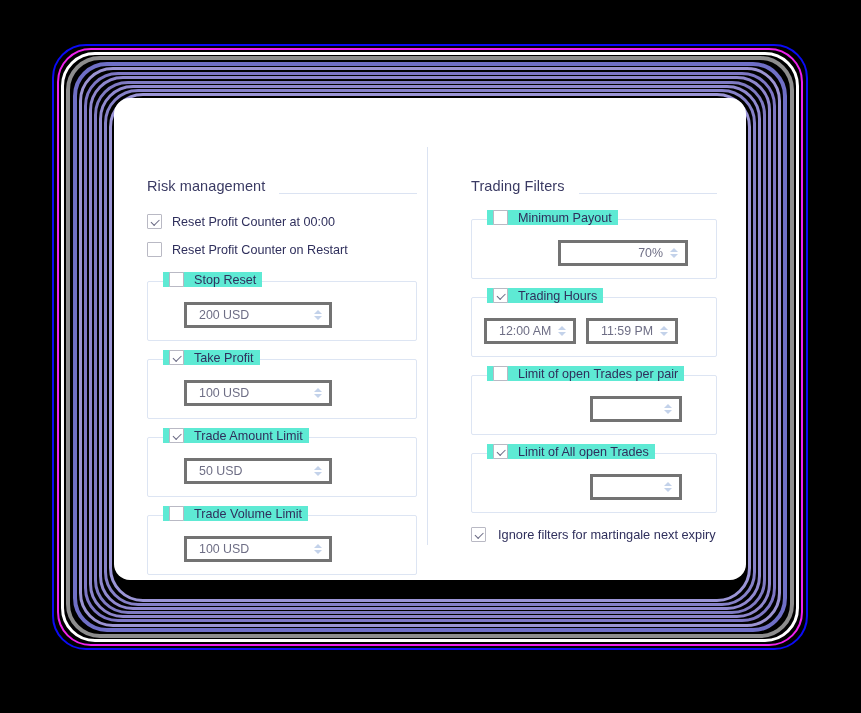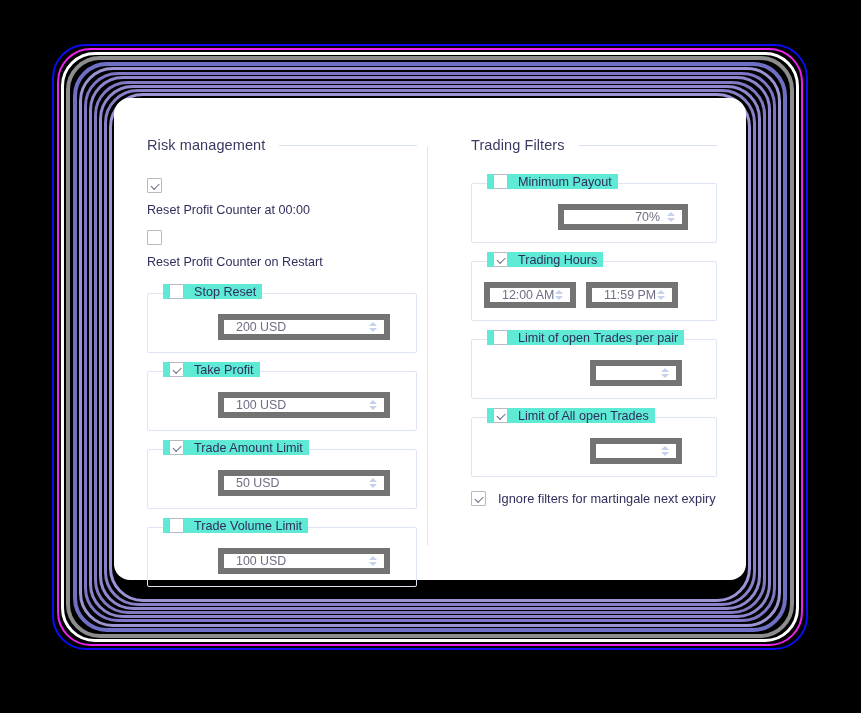--- a/index.html
+++ b/index.html
@@ -23,37 +23,38 @@
     width: 632px; height: 482px;
     background: #ffffff;
     border-radius: 16px;
   }
 
   
   .col-left  { position: absolute; left: 147px; top: 132px; width: 270px; }
   .col-right { position: absolute; left: 471px; top: 132px; width: 246px; }
 
   .section-head {
-    display: flex; align-items: center; gap: 14px;
+    display: flex; align-items: flex-end; gap: 14px;
     height: 26px;
+    margin-top: 36px;
   }
   .section-title {
     font-size: 14.5px; color: #3a3a63; white-space: nowrap;
     letter-spacing: .1px;
   }
   .head-rule { flex: 1 1 auto; height: 1px; background: #dbe3f2; }
 
   
   .divider {
     position: absolute; left: 427px; top: 147px;
     width: 1px; height: 398px; background: #dbe3f2;
   }
 
   
-  .cb-row { display: flex; align-items: flex-start; gap: 10px; flex-direction: column; }
+  .cb-row { display: flex; align-items: flex-end; gap: 10px; }
   .cbox {
     width: 15px; height: 15px; flex: 0 0 15px;
     border: 1px solid #b9b9c4; background: #fff;
     position: relative; border-radius: 1px;
   }
   .cbox.checked::after {
     content: "";
     position: absolute; left: 3px; top: 4px;
     width: 7px; height: 3.5px;
     border-left: 1.2px solid #6b6b85;
@@ -74,28 +75,28 @@
     position: absolute; top: -9px; left: 16px;
     display: flex; align-items: center; gap: 10px;
     background: #5eead4; padding: 0 6px;
   }
   .gbox-legend .cb-label { font-size: 12.6px; }
 
   
   .spin-row { display: flex; gap: 10px; align-items: center; }
   .spin {
     position: relative;
-    border: 6px solid #737373;
+    border: 3px solid #737373;
     background: #ffffff;
     height: 26px;
     display: flex; align-items: center;
     padding: 0 22px 0 12px;
     font-size: 12.4px; color: #6e6e85;
   }
-  .spin.wide   { width: 172px; margin-left: 58px; }
+  .spin.wide   { width: 148px; margin-left: 24px; }
   .spin.right  { justify-content: flex-end; }
   .spin.time   { width: 92px; }
   .spin.blank  { width: 92px; margin-left: 106px; }
   .spin-val { white-space: nowrap; }
   .spin-arrows {
     position: absolute; right: 7px; top: 50%;
     transform: translateY(-50%);
     display: flex; flex-direction: column; gap: 2px;
   }
   .spin-arrows i {

